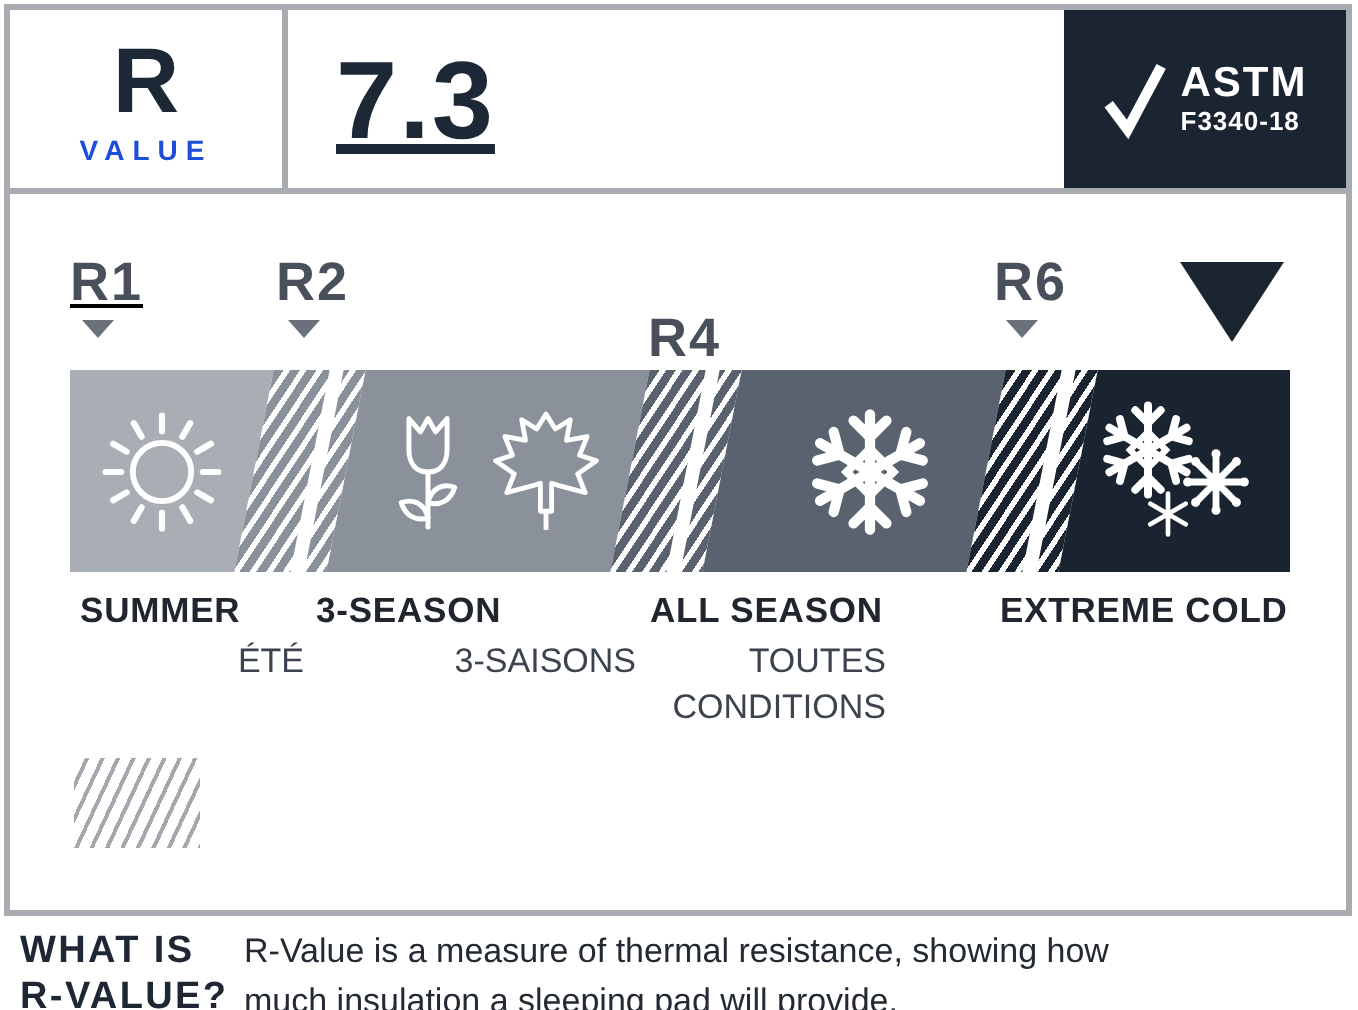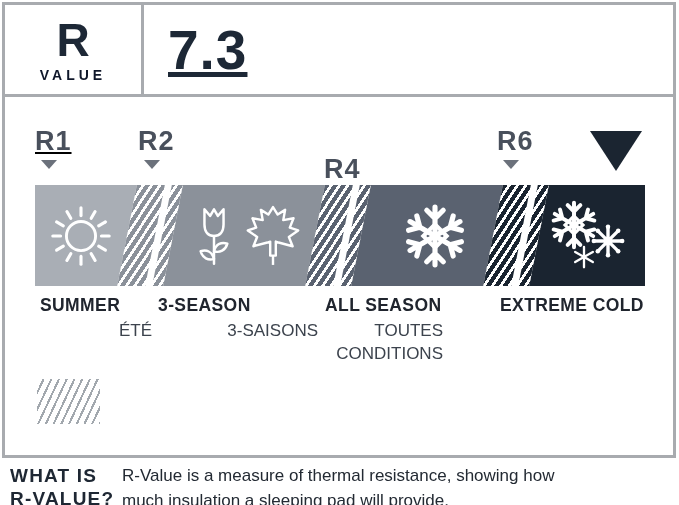--- a/index.html
+++ b/index.html
@@ -10,21 +10,21 @@
 
   
   .outer-box { position:absolute; left:2px; top:2px; width:674px; height:456px;
     border:3px solid var(--border); background:#fff; }
 
   
   .top-bar { display:flex; height:92px; border-bottom:3px solid var(--border); }
   .cell-rvalue { width:139px; border-right:3px solid var(--border);
     display:flex; flex-direction:column; align-items:center; justify-content:center; }
   .r-big { font-size:46px; font-weight:bold; color:#1d2836; line-height:1; }
-  .value-word { font-size:14px; font-weight:bold; letter-spacing:4px; color:#0f172a; margin-top:4px; }
+  .value-word { font-size:14px; font-weight:bold; letter-spacing:4px; color:#1d4ed8; margin-top:4px; }
   .cell-number { flex:1; display:flex; align-items:center; padding-left:24px; }
   .rating-number { font-size:55px; font-weight:bold; color:#1d2836; letter-spacing:1px;text-decoration:underline; }
   .cell-astm { width:141px; background:var(--navy);
     display:flex; align-items:center; justify-content:center; gap:5px; }
   .astm-text { display:flex; flex-direction:column; color:#fff; }
   .astm-l1 { font-size:21px; font-weight:bold; letter-spacing:1px; line-height:1.05; }
   .astm-l2 { font-size:13px; font-weight:bold; letter-spacing:.5px; }
 
   
   .content { position:relative; height:355px; }
@@ -124,20 +124,31 @@
   <div class="outer-box">
 
     <div class="top-bar">
       <div class="cell-rvalue">
         <div class="r-big">R</div>
         <div class="value-word">VALUE</div>
       </div>
       <div class="cell-number">
         <div class="rating-number">7.3</div>
       </div>
+      <div class="cell-astm">
+        <span>
+          <svg width="34" height="42" viewBox="0 0 32 40">
+            <polyline points="3,22 12,34 28,4" fill="none" stroke="#fff" stroke-width="5" stroke-linecap="butt"></polyline>
+          </svg>
+        </span>
+        <div class="astm-text">
+          <span class="astm-l1">ASTM</span>
+          <span class="astm-l2">F3340-18</span>
+        </div>
+      </div>
     </div>
 
     <div class="content">
 
       <div class="marker m0">
         <span class="marker-label">R1</span>
         <span class="marker-tri"></span>
       </div>
       <div class="marker m1">
         <span class="marker-label">R2</span>

